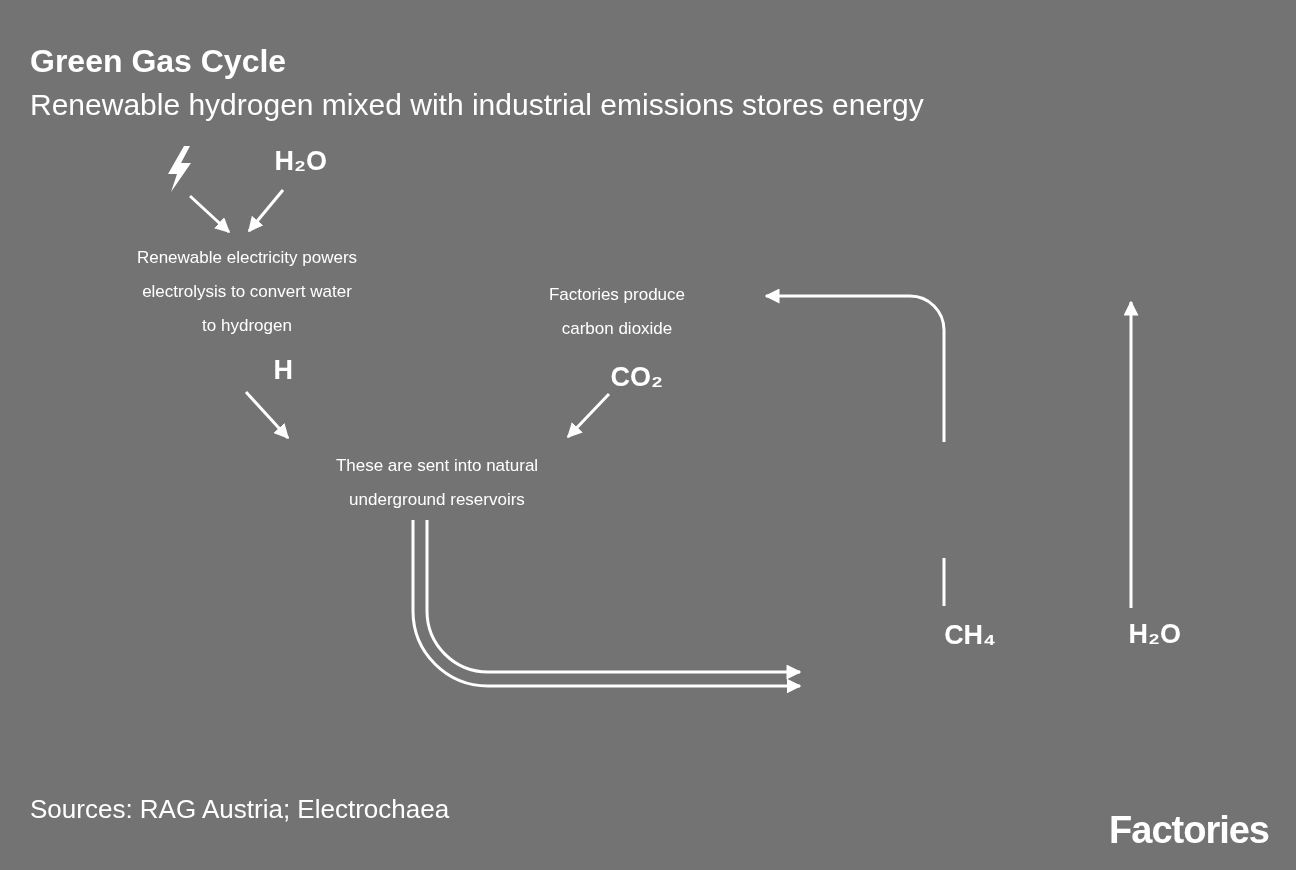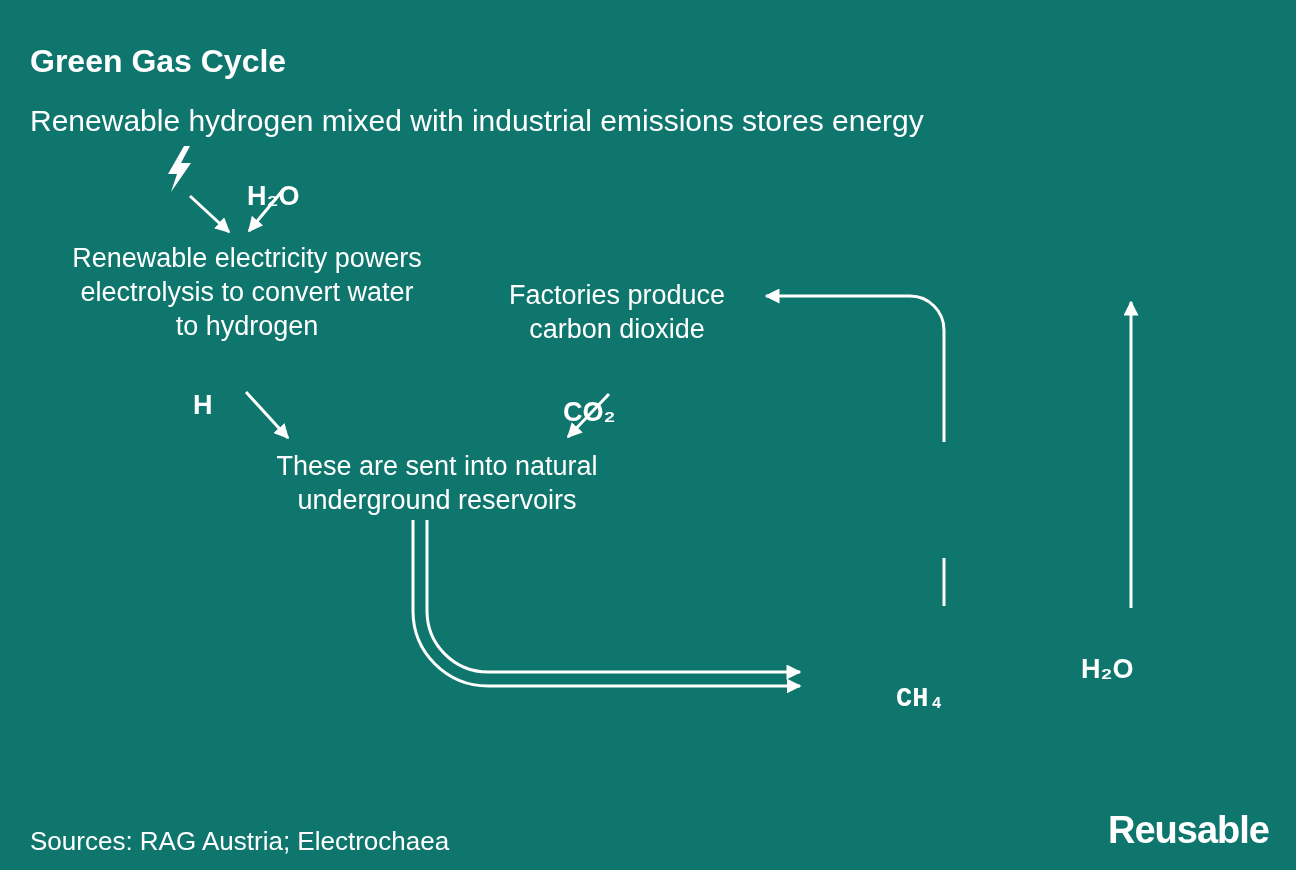--- a/index.html
+++ b/index.html
@@ -4,21 +4,21 @@
 <style>
   html, body {
     margin: 0;
     padding: 0;
     background: #000000;
   }
   .canvas {
     position: relative;
     width: 1296px;
     height: 870px;
-    background: #0f766e;
+    background: #737373;
     overflow: hidden;
     font-family: "Liberation Sans", "DejaVu Sans", sans-serif;
     color: #ffffff;
   }
   .title {
     position: absolute;
     left: 30px;
     top: 42px;
     font-size: 32px;
     font-weight: bold;
@@ -26,44 +26,42 @@
     color: #ffffff;
   }
   .subtitle {
     position: absolute;
     left: 30px;
     top: 86px;
     font-size: 30px;
     font-weight: normal;
     line-height: 38px;
     color: #ffffff;
-    margin-top: 16px;
   }
   .node {
     position: absolute;
     color: #ffffff;
-    font-size: 27px;
+    font-size: 17px;
     line-height: 34px;
     text-align: center;
     white-space: pre-line;
   }
   .mol {
     position: absolute;
     color: #ffffff;
     font-size: 27px;
     line-height: 34px;
     font-weight: bold;
-    text-align: left;
+    text-align: right;
     white-space: nowrap;
-    margin-top: 35px;
   }
   .sources {
     position: absolute;
     left: 30px;
-    top: 824px;
+    top: 792px;
     font-size: 26px;
     line-height: 34px;
     color: #ffffff;
   }
   .brand {
     position: absolute;
     right: 27px;
     top: 808px;
     font-size: 38px;
     line-height: 44px;
@@ -111,27 +109,27 @@
     <path d="M1131,608 L1131,302" stroke="#ffffff" stroke-width="3" fill="none" marker-end="url(#ah)"></path>
 
     <path d="M413,520 L413,611 A75,75 0 0 0 488,686 L800,686" stroke="#ffffff" stroke-width="3" fill="none" marker-end="url(#ah)"></path>
 
     <path d="M427,520 L427,611 A61,61 0 0 0 488,672 L800,672" stroke="#ffffff" stroke-width="3" fill="none" marker-end="url(#ah)"></path>
   </svg>
 
   <div class="mol" style="left:247px; top:144px; width:80px;">H₂O</div>
   <div class="mol" style="left:193px; top:353px; width:100px;">H</div>
   <div class="mol" style="left:563px; top:360px; width:100px;">CO₂</div>
-  <div class="mol" style="left:896px; top:647px; width:100px;font-family:Liberation Mono, monospace;">CH₄</div>
+  <div class="mol" style="left:896px; top:618px; width:100px;">CH₄</div>
   <div class="mol" style="left:1081px; top:617px; width:100px;">H₂O</div>
 
   <div class="node" style="left:37px; top:241px; width:420px;">Renewable electricity powers
 electrolysis to convert water
 to hydrogen</div>
   <div class="node" style="left:227px; top:449px; width:420px;">These are sent into natural
 underground reservoirs</div>
   <div class="node" style="left:467px; top:278px; width:300px;">Factories produce
 carbon dioxide</div>
 
   <div class="sources">Sources: RAG Austria; Electrochaea</div>
-  <div class="brand">Reusable</div>
+  <div class="brand">Factories</div>
 
 </div>
 
 </body></html>

